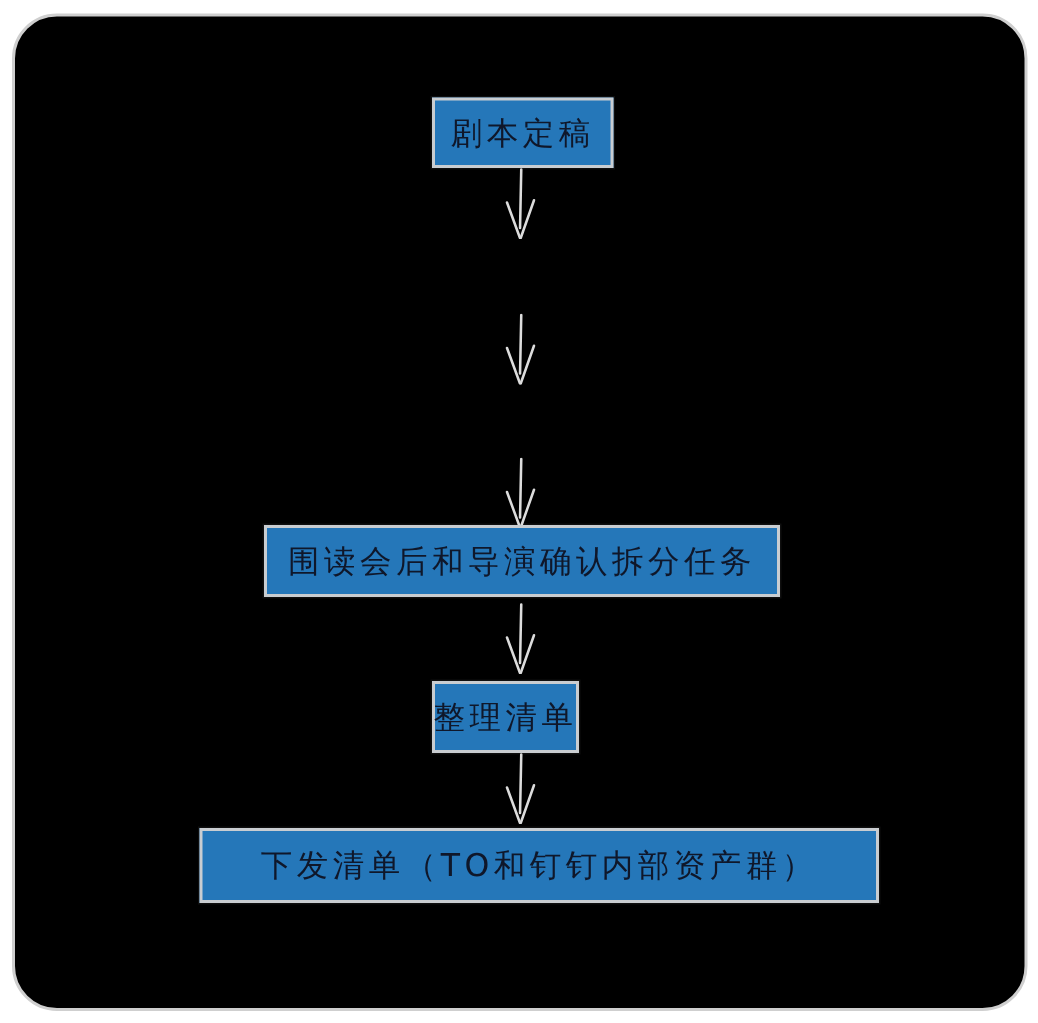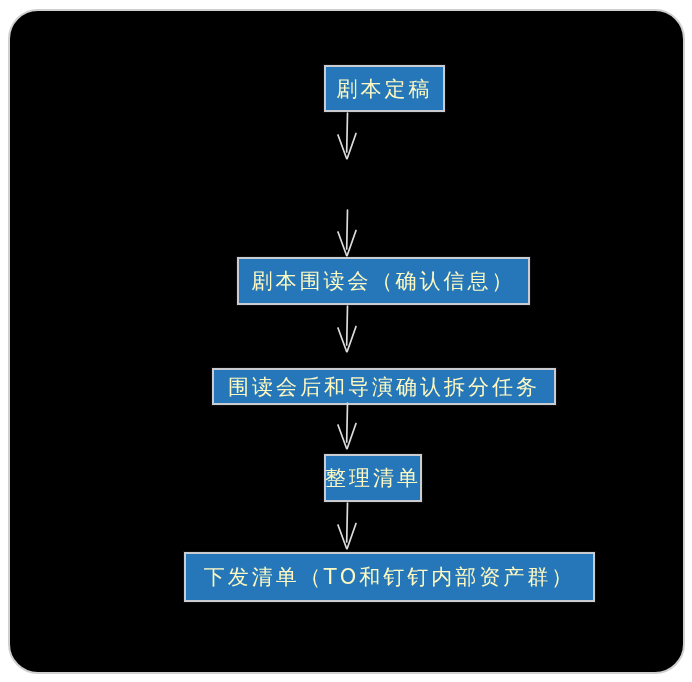--- a/index.html
+++ b/index.html
@@ -25,37 +25,36 @@
     box-sizing: border-box;
     background: #000000;
     border: 2px solid #cfcfcf;
     border-radius: 30px;
   }
   .node {
     position: absolute;
     box-sizing: border-box;
     background: #2577b9;
     border: 2px solid #c9cdd1;
-    color: #fef9c3;
+    color: #0f172a;
     display: flex;
     align-items: center;
     justify-content: center;
     font-size: 21px;
     letter-spacing: 3px;
     text-align: right;
     white-space: nowrap;
     box-shadow: 0 0 0 1px rgba(255,255,255,0.06);
-    margin-left: 36px;
   }
   .node-1 { left: 288px; top: 65px;  width: 121px; height: 47px; }
   .node-2 { left: 163px; top: 160px; width: 367px; height: 50px; }
   .node-3 { left: 201px; top: 257px; width: 293px; height: 48px; }
-  .node-4 { left: 176px; top: 368px; width: 344px; height: 37px; }
+  .node-4 { left: 176px; top: 350px; width: 344px; height: 48px; }
   .node-5 { left: 288px; top: 454px; width: 98px; height: 48px; }
-  .node-6 { left: 148px; top: 552px; width: 411px; height: 50px; }
+  .node-6 { left: 133px; top: 552px; width: 453px; height: 50px; }
   .arrow {
     position: absolute;
     left: 333px;
     width: 28px;
     height: 48px;
   }
   .arrow-1 { top: 112px; }
   .arrow-2 { top: 209px; }
   .arrow-3 { top: 305px; }
   .arrow-4 { top: 402px; }
@@ -83,23 +82,20 @@
 
 
   <div class="arrow arrow-2">
     <svg viewBox="0 0 28 48" fill="none" stroke="#dcdcdc" stroke-width="1.7" stroke-linecap="round">
       <path d="M14.5 1 C14.2 12, 13.9 26, 13.7 40"></path>
       <path d="M5 23 L13.6 46.5"></path>
       <path d="M23 21.5 L14.2 46.5"></path>
     </svg>
   </div>
 
-  <div class="node node-3">
-    <span>剧本围读会（确认信息）</span>
-  </div>
 
   <div class="arrow arrow-3">
     <svg viewBox="0 0 28 48" fill="none" stroke="#dcdcdc" stroke-width="1.7" stroke-linecap="round">
       <path d="M14.5 1 C14.2 12, 13.9 26, 13.7 40"></path>
       <path d="M5 23 L13.6 46.5"></path>
       <path d="M23 21.5 L14.2 46.5"></path>
     </svg>
   </div>
 
   <div class="node node-4">

